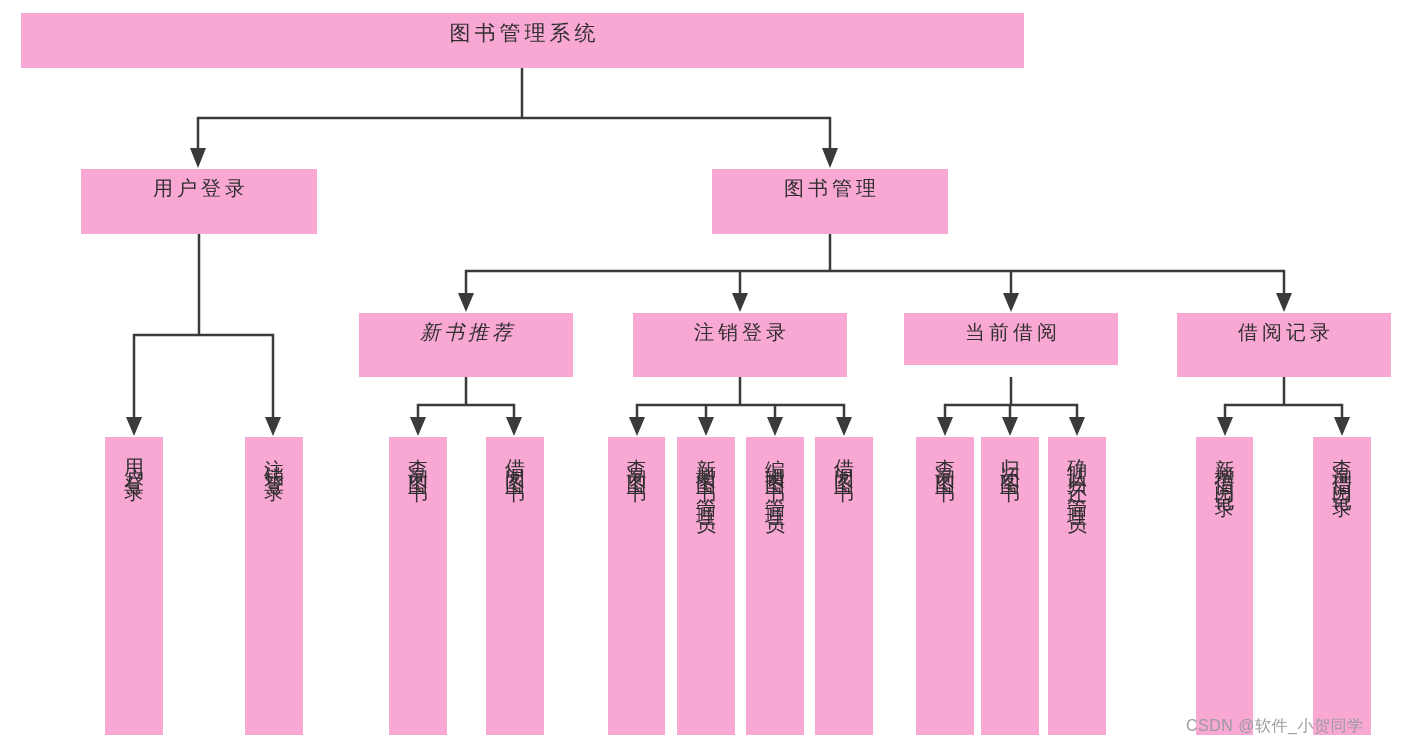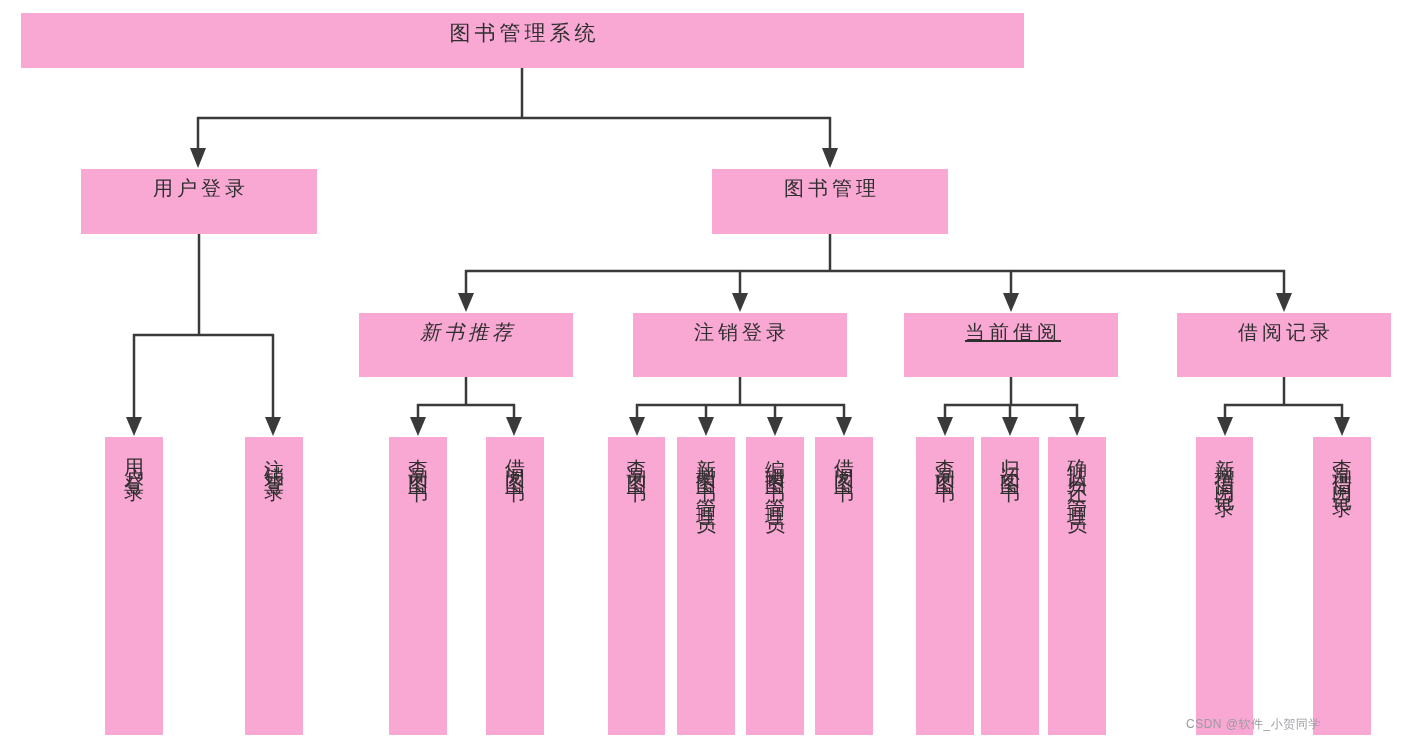--- a/index.html
+++ b/index.html
@@ -42,21 +42,21 @@
     font-size: 20px;
     line-height: 1.05;
     letter-spacing: 8px;
     white-space: nowrap;
   }
   .watermark {
     position: absolute;
     left: 1186px;
     top: 716px;
     z-index: 3;
-    font-size: 12px;
+    font-size: 16px;
     color: #9b9ba1;
     letter-spacing: 0.5px;
     white-space: nowrap;
   }
 </style>
 </head>
 <body>
 
 <div class="stage">
 
@@ -132,21 +132,21 @@
   <div class="box h" style="left:712px; top:169px; width:236px; height:65px;font-family:Liberation Mono, monospace;">
     <span>图书管理</span>
   </div>
 
   <div class="box h" style="left:359px; top:313px; width:214px; height:64px;font-style:italic;">
     <span>新书推荐</span>
   </div>
   <div class="box h" style="left:633px; top:313px; width:214px; height:64px;">
     <span>注销登录</span>
   </div>
-  <div class="box h" style="left:904px; top:313px; width:214px; height:64px;text-decoration:underline;">
+  <div class="box h" style="left:904px; top:313px; width:214px; height:52px;">
     <span>当前借阅</span>
   </div>
   <div class="box h" style="left:1177px; top:313px; width:214px; height:64px;">
     <span>借阅记录</span>
   </div>
 
   <div class="box v" style="left:105px; top:437px; width:58px; height:298px;">
     <span>用户登录</span>
   </div>
   <div class="box v" style="left:245px; top:437px; width:58px; height:298px;">

